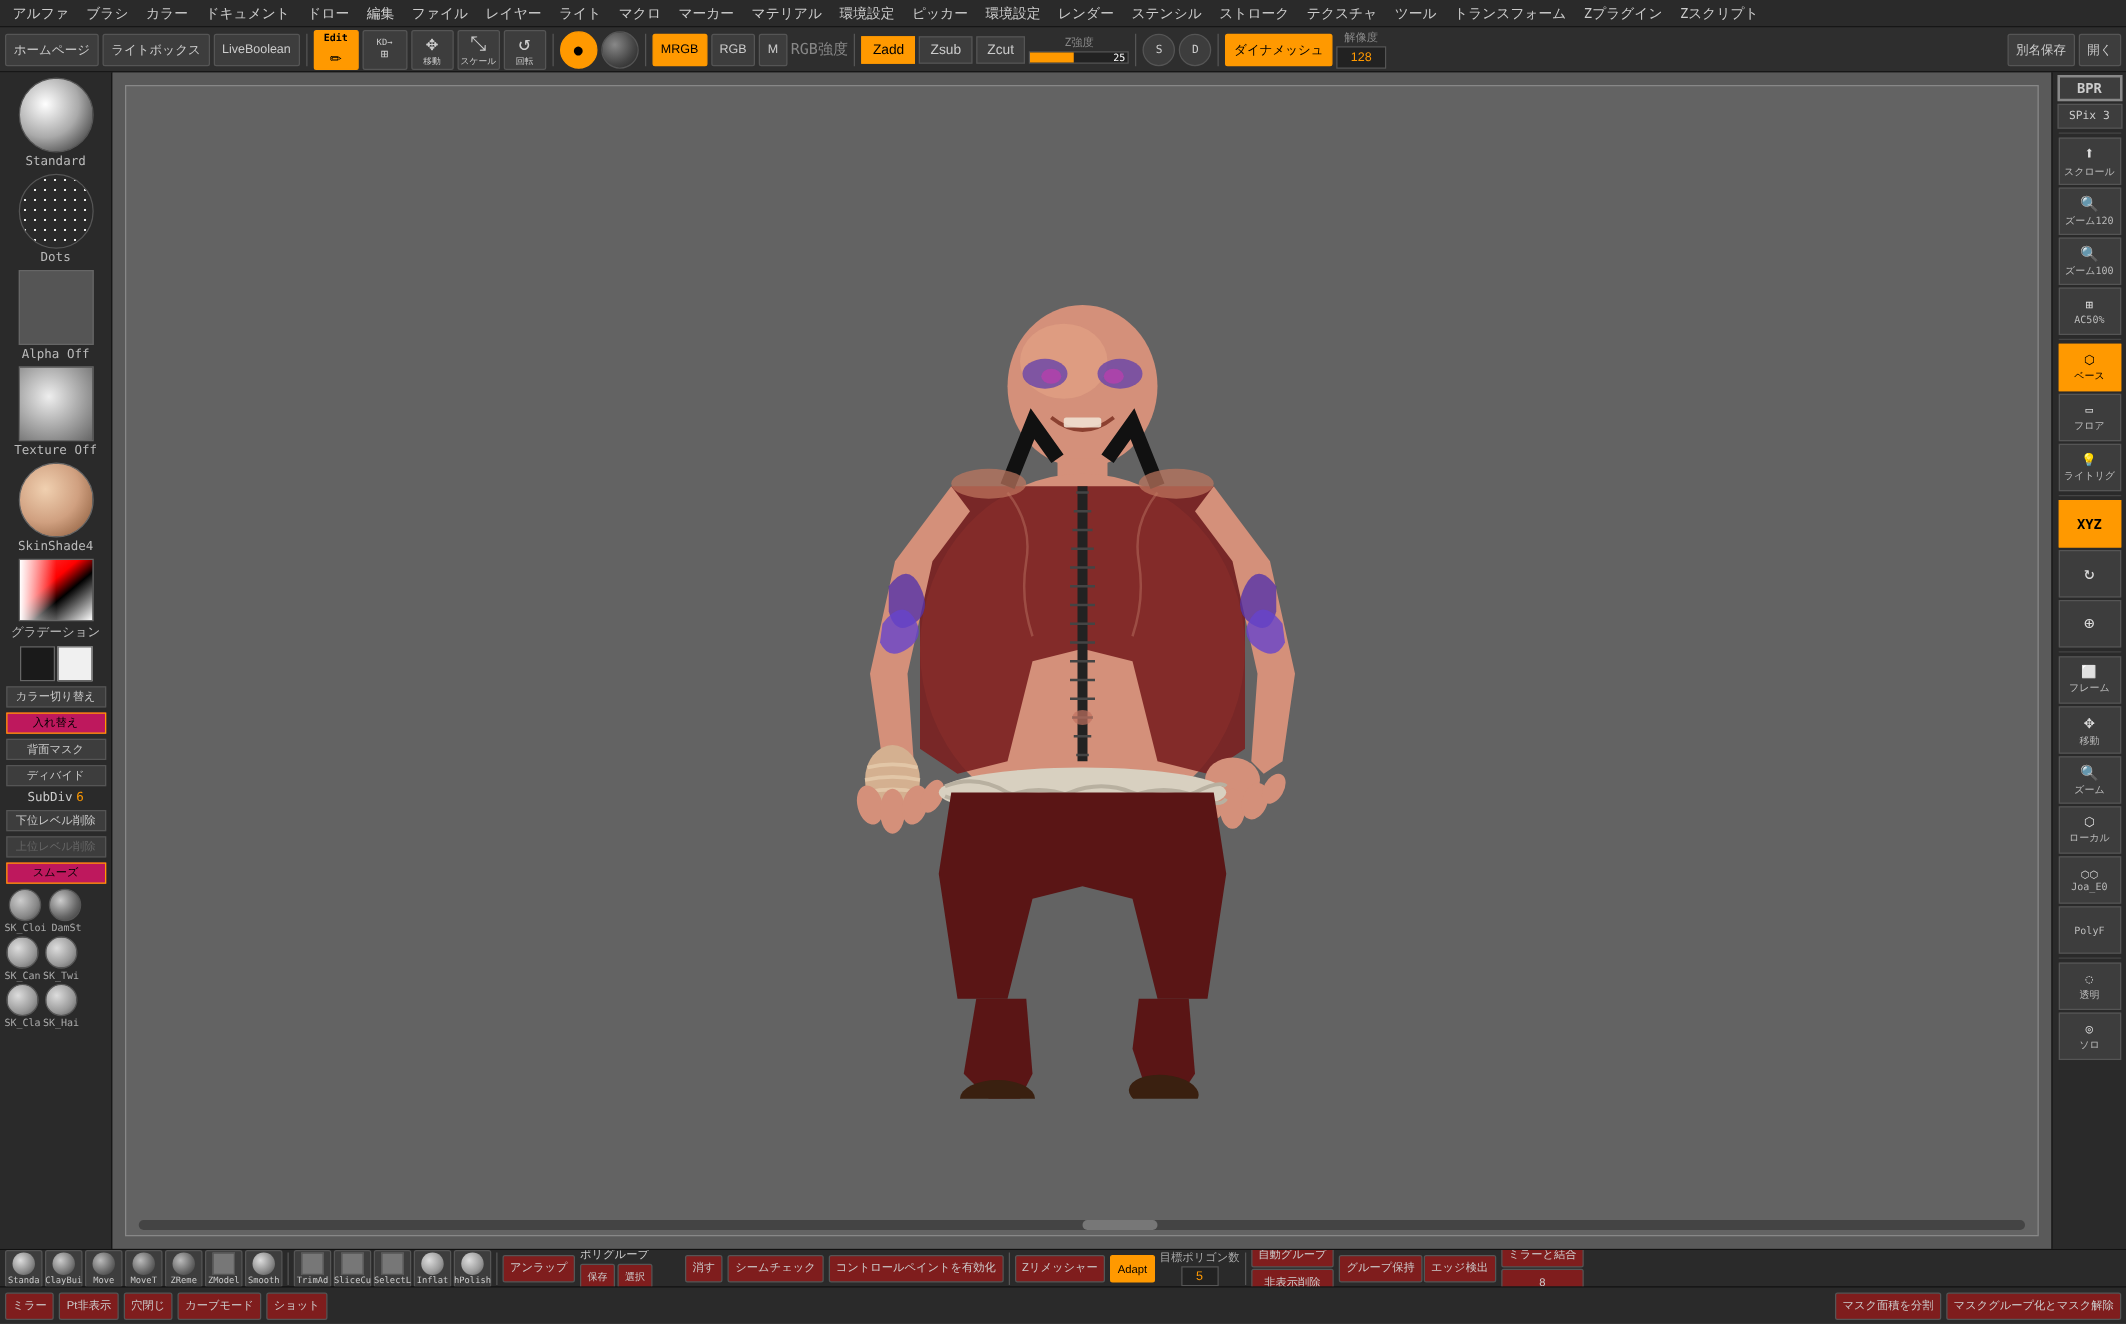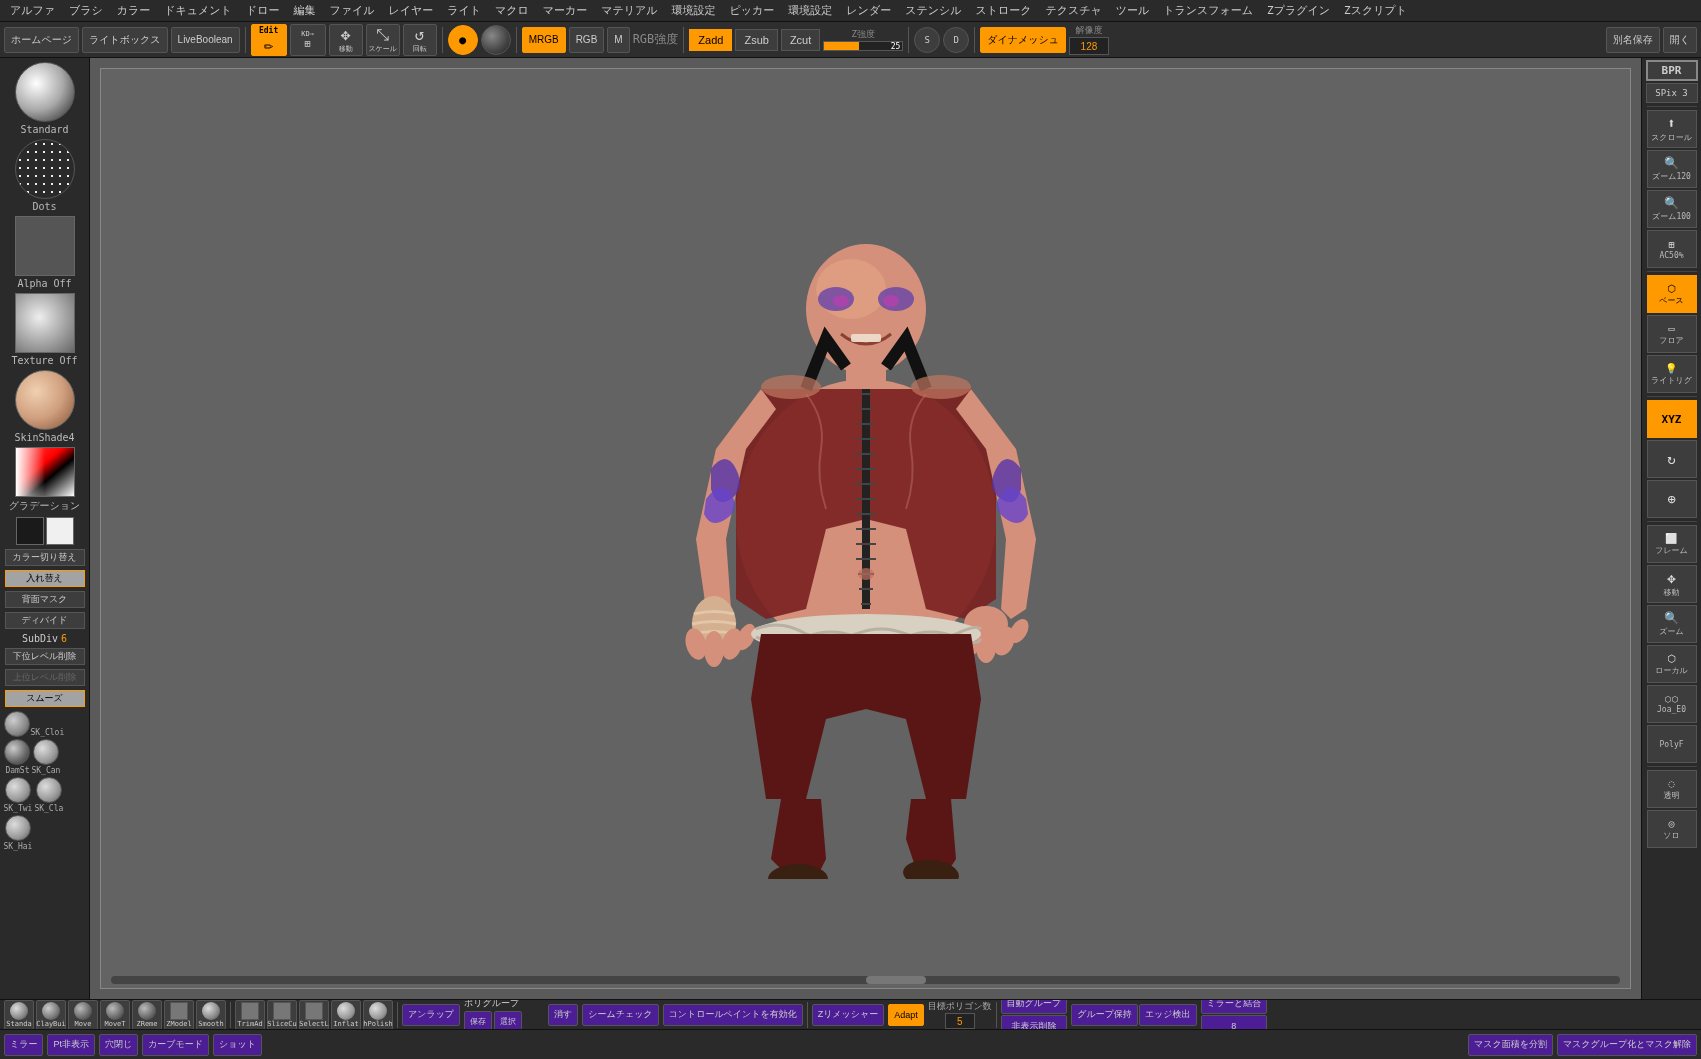--- a/index.html
+++ b/index.html
@@ -157,21 +157,21 @@
       background: #3d3d3d;
       border: 1px solid #555;
       color: #ccc;
       font-size: 9px;
       padding: 1px 4px;
       cursor: pointer;
       width: 80px;
       text-align: center;
       white-space: nowrap;
     }
-    .small-btn.orange-bg { background: #a3a3a3; color: #000; border-color: #f90; }
+    .small-btn.orange-bg { background: #be185d; color: #000; border-color: #f90; }
     .subdiv-row {
       display: flex;
       align-items: center;
       gap: 3px;
       font-size: 10px;
     }
     .subdiv-label { color: #ccc; }
 
     .brush-grid {
       display: flex;
@@ -242,21 +242,21 @@
       background: #2a2a2a;
       height: 30px;
       display: flex;
       align-items: center;
       padding: 0 4px;
       gap: 4px;
       border-top: 1px solid #111;
       overflow: hidden;
     }
     .bottom-btn {
-      background: #4c1d95;
+      background: #7f1d1d;
       border: 1px solid #555;
       color: #ccc;
       font-size: 9px;
       padding: 2px 5px;
       cursor: pointer;
       height: 22px;
       white-space: nowrap;
       border-radius: 2px;
     }
 
@@ -541,21 +541,21 @@
 
     <div class="subdiv-row">
       <span class="subdiv-label">SubDiv</span>
       <span style="color:#f90;font-size:10px;">6</span>
     </div>
     <button class="small-btn">下位レベル削除</button>
     <button class="small-btn" style="color:#666;">上位レベル削除</button>
     <button class="small-btn orange-bg">スムーズ</button>
 
     <div class="brush-grid">
-      <div style="display:flex;flex-direction:row;align-items:flex-end;gap:1px;">
+      <div style="display:flex;flex-direction:column;align-items:center;gap:1px;">
         <div class="brush-icon"></div>
         <span style="font-size:8px;color:#aaa;">SK_Cloi</span>
       </div>
       <div style="display:flex;flex-direction:column;align-items:flex-end;gap:1px;">
         <div class="brush-icon" style="background:radial-gradient(circle at 35% 35%, #ccc, #666 60%, #333);"></div>
         <span style="font-size:8px;color:#aaa;">DamSt</span>
       </div>
       <div style="display:flex;flex-direction:column;align-items:center;gap:1px;">
         <div class="brush-icon" style="background:radial-gradient(circle at 35% 35%, #ddd, #999 60%, #555);"></div>
         <span style="font-size:8px;color:#aaa;">SK_Can</span>

